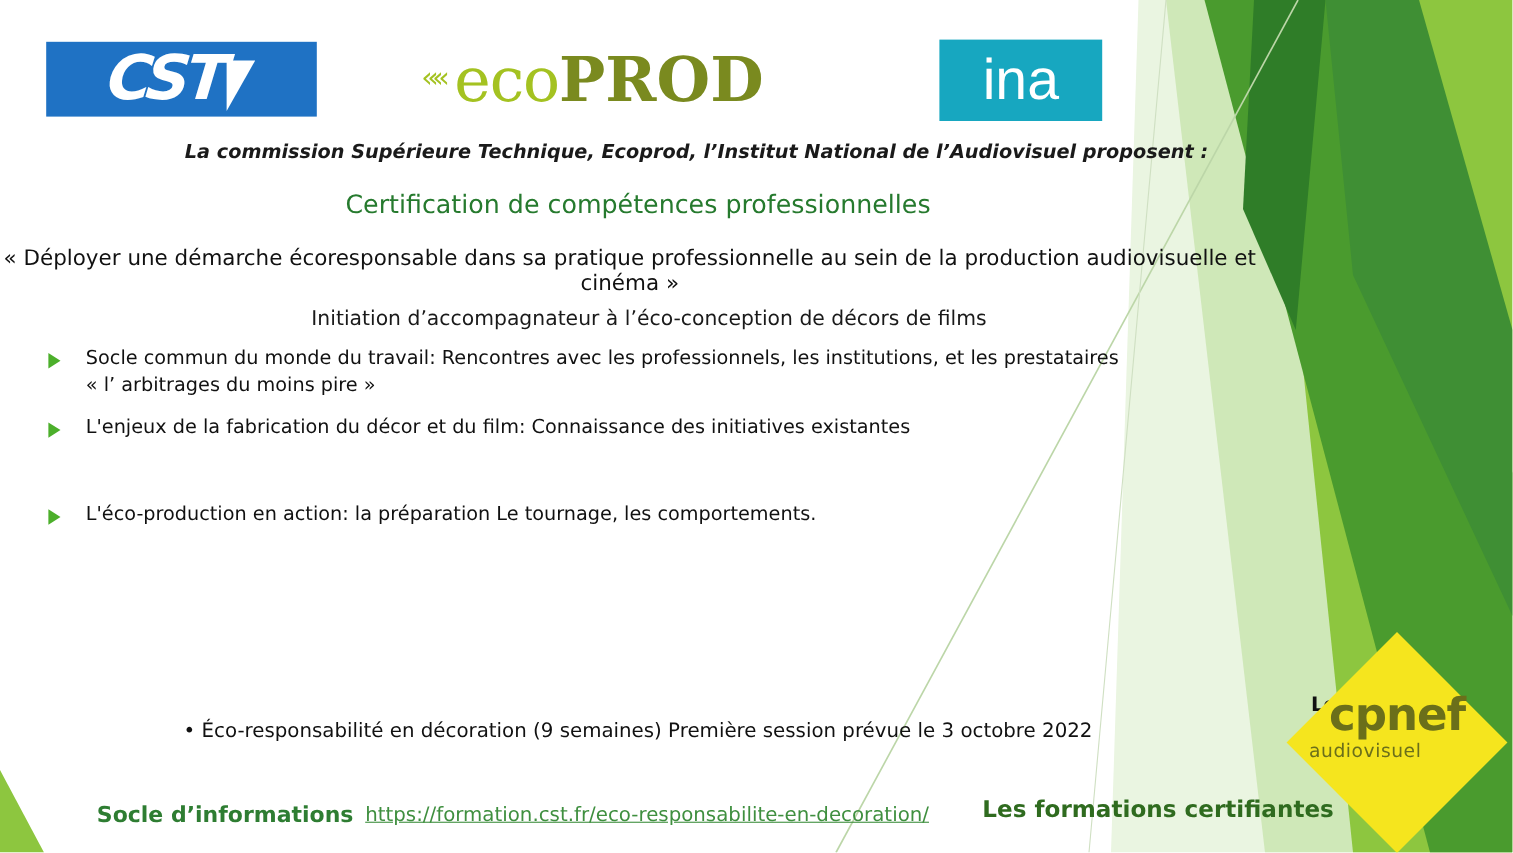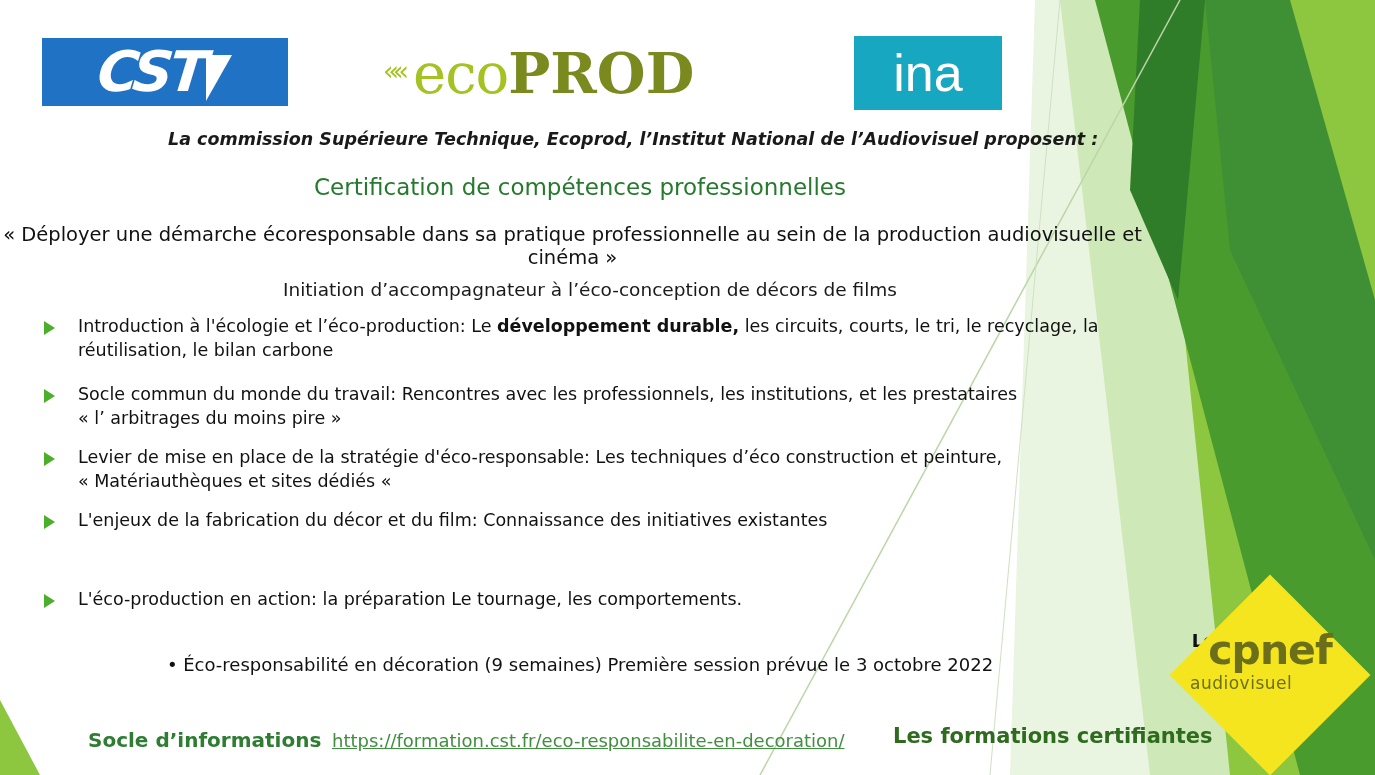--- a/index.html
+++ b/index.html
@@ -317,36 +317,27 @@
     <span>ina</span>
   </div>
 
   <div class="subtitle-proposent">La commission Supérieure Technique, Ecoprod, l’Institut National de l’Audiovisuel  proposent :</div>
   <div class="title-cert">Certification de compétences professionnelles</div>
   <div class="quote-main">« Déployer une démarche écoresponsable dans sa pratique professionnelle au sein de la production audiovisuelle et cinéma »</div>
   <div class="line-initiation">Initiation d’accompagnateur à l’éco-conception de décors de films</div>
 
   <div class="bullets">
 
-    <div class="bullet-row" style="margin-bottom:20px;">
-      <span class="tri"></span>
-      <div class="bullet-text"><span>Introduction à l'écologie et l’éco-production: Le </span><span class="b">développement durable,</span><span> les circuits, courts, le tri, le recyclage, la réutilisation, le bilan carbone</span></div>
-    </div>
 
     <div class="bullet-row" style="margin-bottom:15px;">
       <span class="tri"></span>
       <div class="bullet-text"><span>Socle commun du monde du travail: Rencontres avec les professionnels, les institutions, et les prestataires</span></div>
       <div class="bullet-sub">« l’ arbitrages du moins pire »</div>
     </div>
 
-    <div class="bullet-row" style="margin-bottom:15px;">
-      <span class="tri"></span>
-      <div class="bullet-text"><span> Levier de mise en place de la stratégie d'éco-responsable: Les techniques d’éco construction  et peinture,</span></div>
-      <div class="bullet-sub">« Matériauthèques et sites dédiés «</div>
-    </div>
 
     <div class="bullet-row" style="margin-bottom:55px;">
       <span class="tri"></span>
       <div class="bullet-text"><span>L'enjeux de la fabrication du décor et du film: Connaissance des initiatives existantes</span></div>
     </div>
 
     <div class="bullet-row">
       <span class="tri"></span>
       <div class="bullet-text"><span>L'éco-production en action: la préparation Le tournage, les comportements.</span></div>
     </div>

